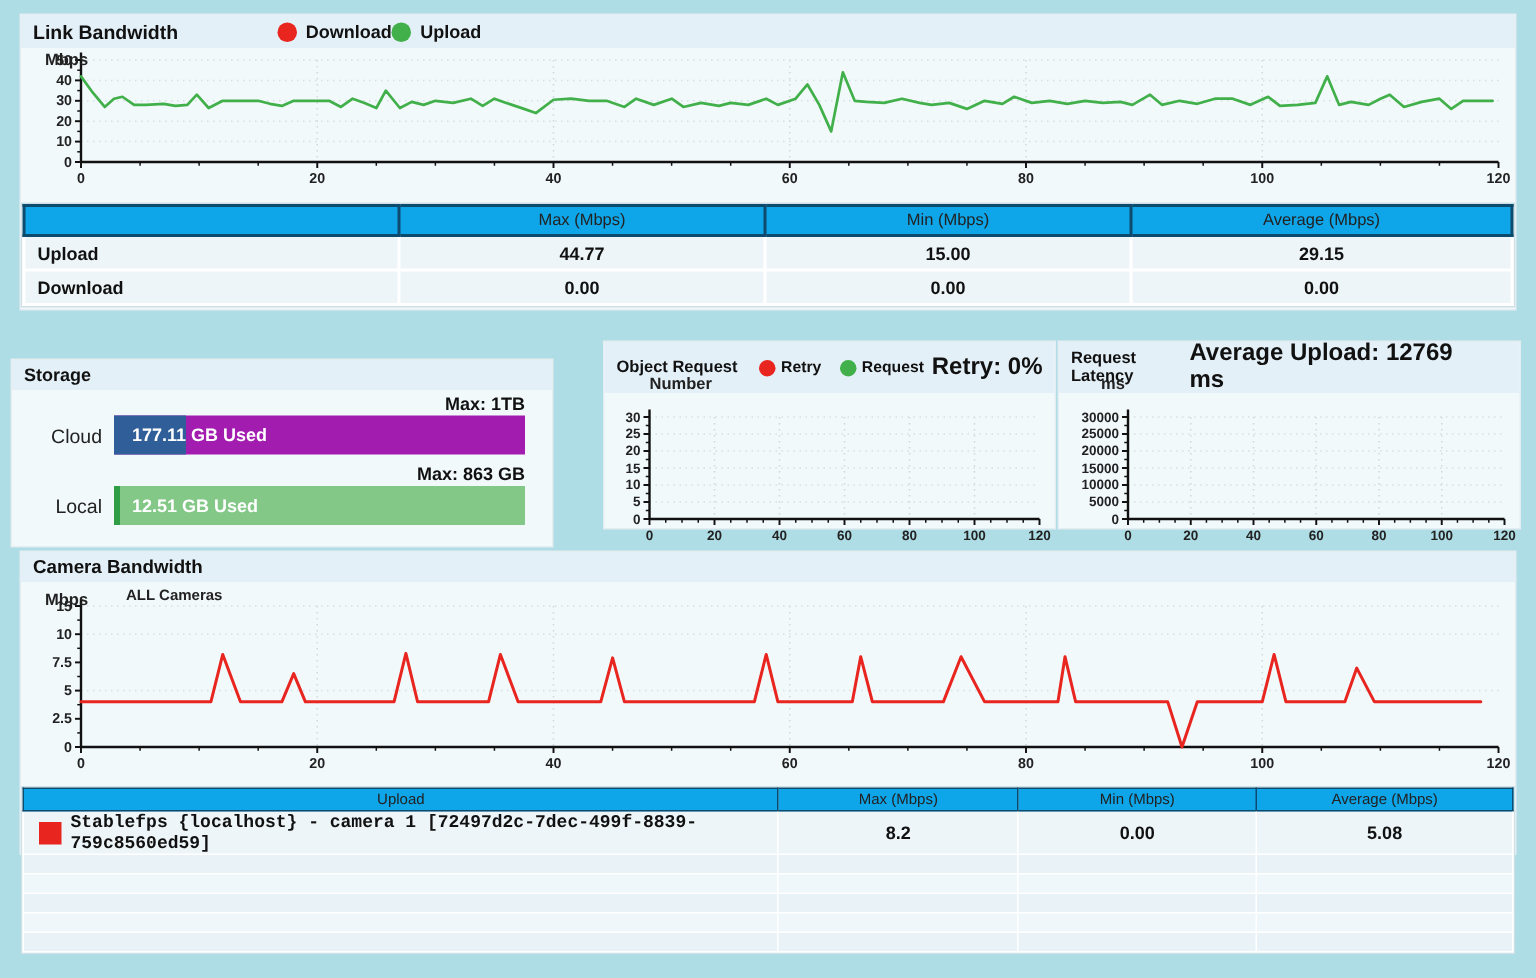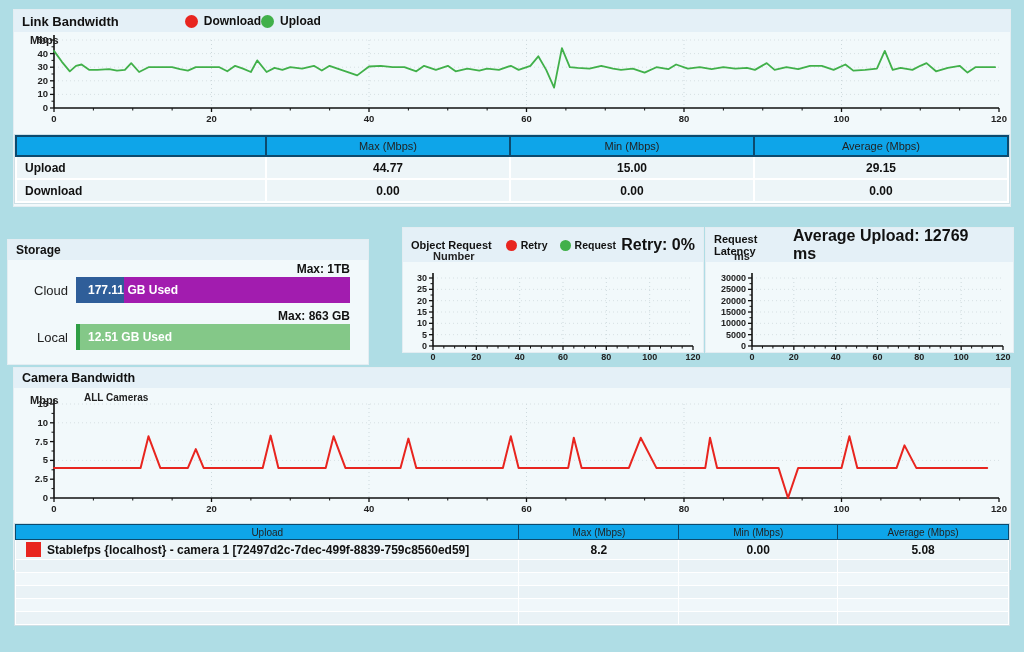--- a/index.html
+++ b/index.html
@@ -90,21 +90,21 @@
   #camera-panel .title-bar { height:20px; font-size:12.5px; }
   #camera-selector {
     position:absolute; left:70px; top:24px;
     font-size:10px; font-weight:700; color:#222; cursor:pointer;
   }
   #camera-table-wrap { margin-top:1px; border:1px solid #cfe0e6; }
   #camera-table-wrap th { height:15px; font-size:10px; border-width:1px; }
   #camera-table-wrap td { height:20px; border-width:1px; }
   #camera-table-wrap tr.empty-row td { height:13px; background:#f0f7fa; }
   #camera-table-wrap tr.empty-row:nth-child(odd) td { background:#e9f2f6; }
-  .camera-name-cell { display:flex; align-items:center; gap:6px; font-size:12px; font-weight:700; padding-left:2px; }
+  .camera-name-cell { display:flex; align-items:center; gap:6px; font-size:12px; font-weight:700; padding-left:2px;font-family:Liberation Mono, monospace; }
   .swatch { width:15px; height:15px; flex:0 0 15px; }
 </style>
 </head>
 <body>
 
 <div class="panel" id="link-panel">
   <div class="title-bar">
     <span>Link Bandwidth</span>
     <span class="legend-item">
       <span class="dot" style="background-color: rgb(232, 37, 31);"></span>

